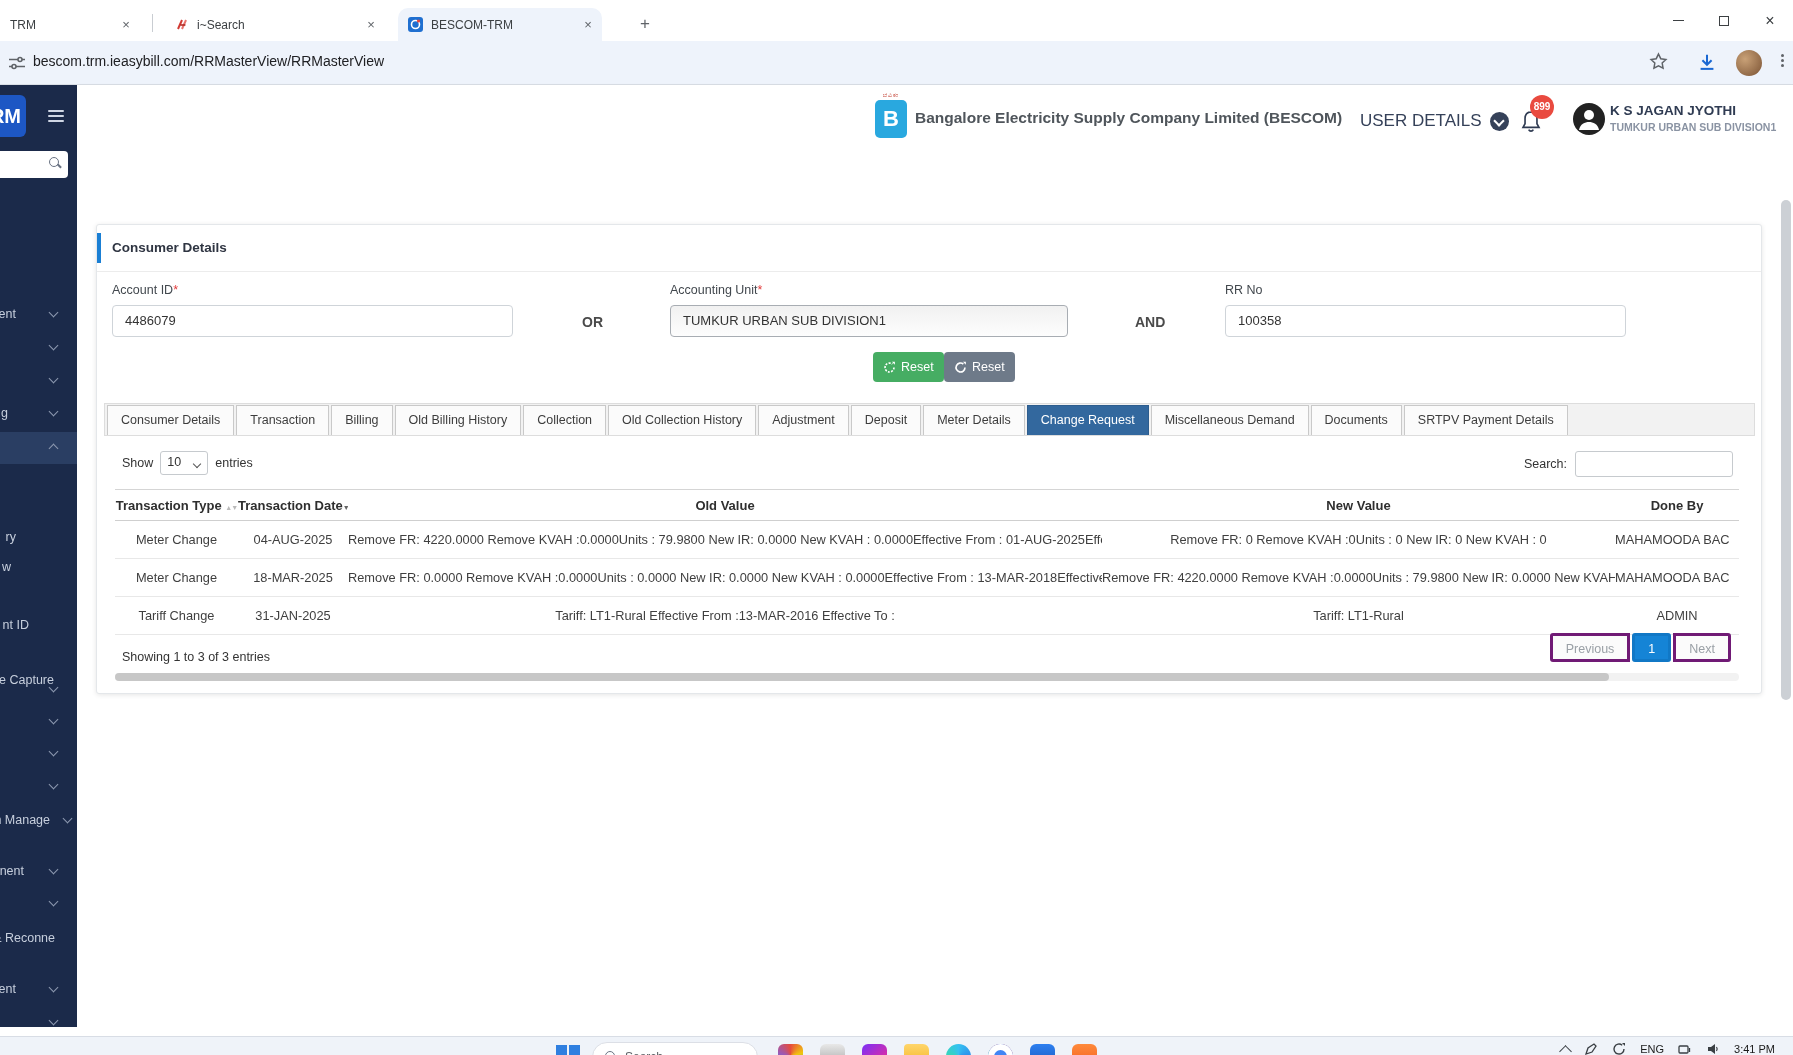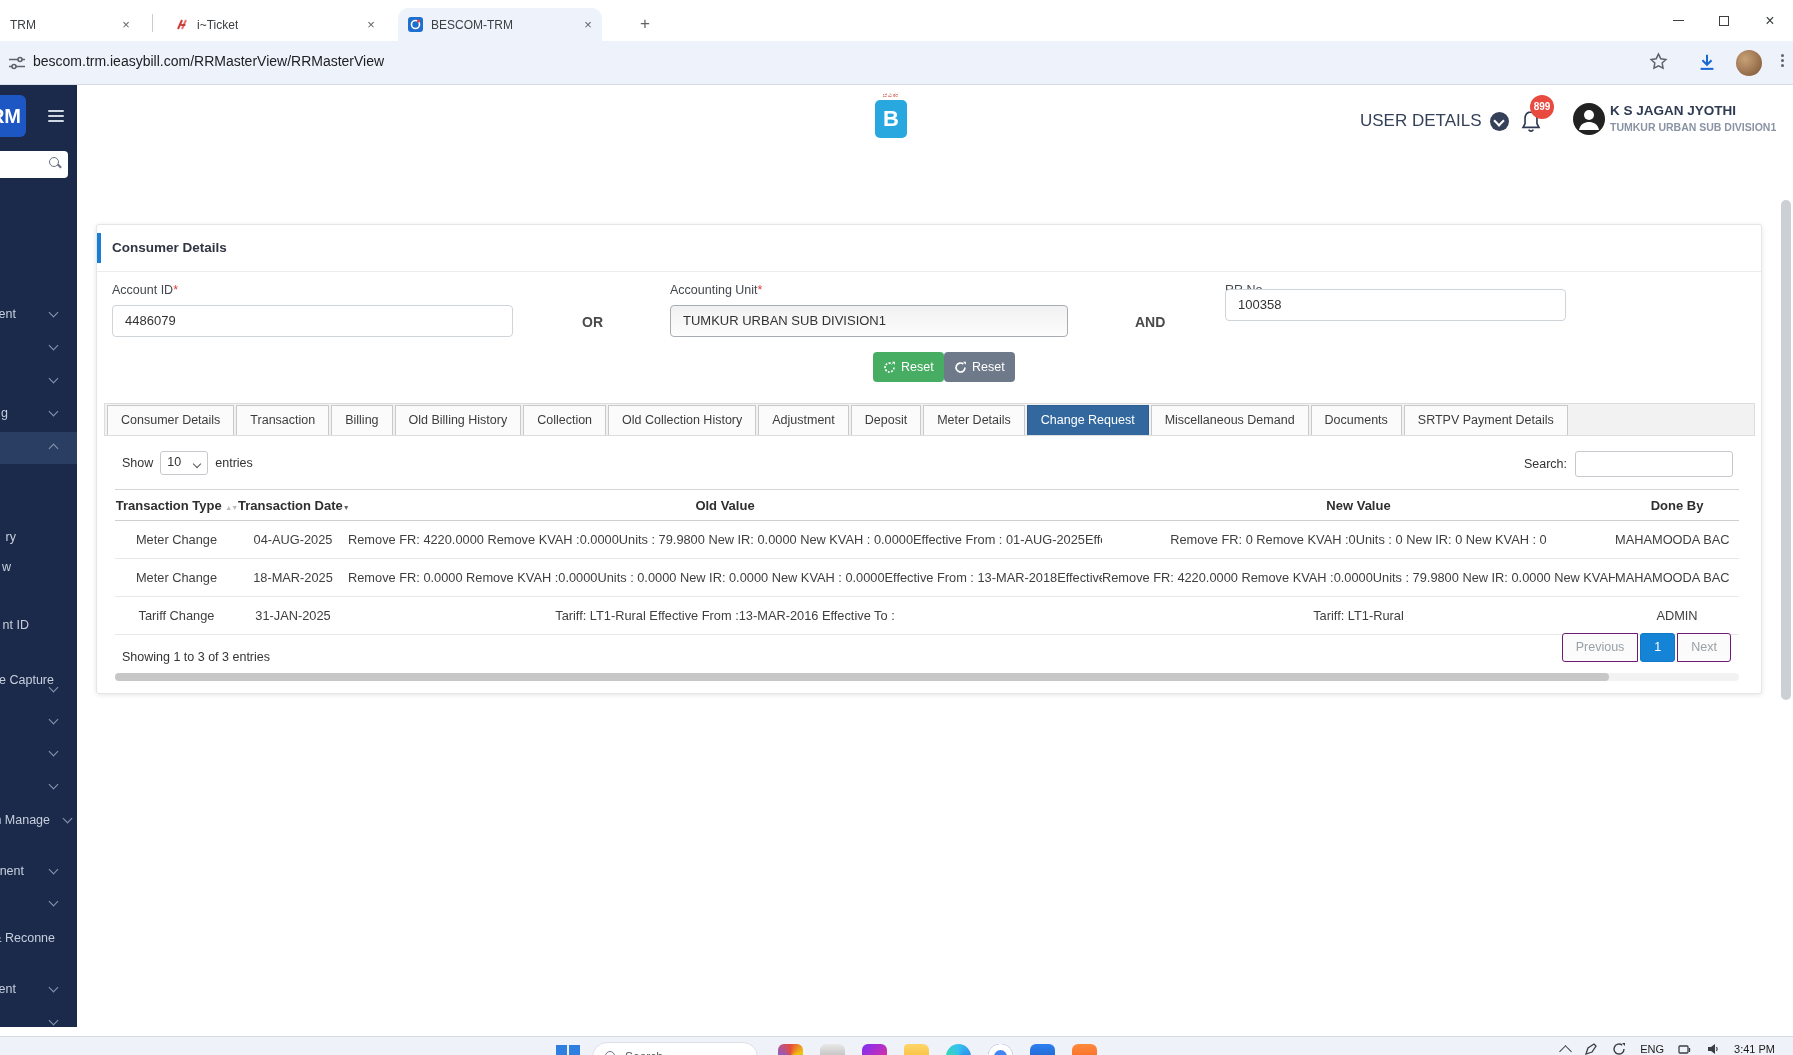--- a/index.html
+++ b/index.html
@@ -67,21 +67,21 @@
   #showsel::after { content:""; position:absolute; right:7px; top:9px; width:5px; height:5px; border-right:1.4px solid #555; border-bottom:1.4px solid #555; transform:rotate(45deg); }
   #searchwrap { position:absolute; right:28px; top:226px; font-size:12.5px; color:#333; display:flex; align-items:center; gap:8px; }
   #searchbox { width:158px; height:26px; border:1px solid #c6cace; border-radius:3px; background:#fff; }
   #dtable { position:absolute; left:18px; top:264px; width:1624px; border-collapse:collapse; table-layout:fixed; font-size:12.8px; color:#3f3f3f; }
   #dtable th { font-weight:bold; font-size:13px; color:#2f2f2f; border-top:1px solid #d5d5d5; border-bottom:1px solid #cfcfcf; height:31px; white-space:nowrap; overflow:hidden; }
   #dtable td { height:38px; border-bottom:1px solid #e8e8e8; text-align:center; white-space:nowrap; overflow:hidden; }
   .sorticons { font-size:7px; color:#bbb; letter-spacing:-1px; }
   .sorticons b { color:#666; }
   #tinfo { position:absolute; left:25px; top:425px; font-size:12.5px; color:#333; }
   #pager { position:absolute; right:30px; top:408px; display:flex; }
-  .pbtn { height:29px; border:1px solid #701a75; background:#fbfbfb; color:#9aa0a6; font-size:12.5px; padding:0 13px; line-height:27px; }
+  .pbtn { height:29px; border:3px solid #701a75; background:#fbfbfb; color:#9aa0a6; font-size:12.5px; padding:0 13px; line-height:27px; }
   .pbtn.num { background:#1584d6; border-color:#1178c6; color:#fff; border-radius:3px; margin:0 2px; }
   .pbtn.prev { border-radius:3px 0 0 3px; }
   .pbtn.next { border-radius:0 3px 3px 0; }
   #hscroll { position:absolute; left:18px; top:448px; width:1624px; height:8px; background:#f2f2f2; border-radius:4px; }
   #hscroll .thumb { position:absolute; left:0; top:0; height:8px; width:92%; background:#c7c7c7; border-radius:4px; }
   
   #footerbar { position:absolute; left:77px; top:906px; width:1716px; height:36px; background:#e9e9e9; display:flex; align-items:center; justify-content:center; font-size:11.5px; font-weight:bold; color:#3c3c3c; }
   #vscroll { position:absolute; right:2px; top:60px; width:10px; height:880px; }
   #vscroll .thumb { position:absolute; top:55px; width:10px; height:500px; background:#ccd0d5; border-radius:5px; }
   
@@ -105,21 +105,21 @@
     <span class="ttl">TRM</span>
     <span class="tclose" style="position:absolute;right:6px">×</span>
   </div>
   <div class="tabsep" style="left:152px"></div>
   <div class="btab" style="left:165px;width:220px">
     <svg width="14" height="14" viewBox="0 0 14 14">
         <path d="M3 11 L7 2" stroke="#d23b34" stroke-width="2"></path>
         <path d="M7 11 L11 2" stroke="#e8736d" stroke-width="2"></path>
         <path d="M5.4 7 h5" stroke="#b02a24" stroke-width="1.6"></path>
       </svg>
-    <span class="ttl">i~Ticket</span>
+    <span class="ttl">i~Search</span>
     <span class="tclose" style="position:absolute;right:6px">×</span>
   </div>
   <div class="btab active" style="left:398px;width:204px">
     <svg width="15" height="15" viewBox="0 0 15 15">
         <rect x="0" y="0" width="15" height="15" rx="3" fill="#1f6fd0"></rect>
         <circle cx="7.5" cy="7.5" r="4" fill="none" stroke="#fff" stroke-width="1.6"></circle>
         <circle cx="10.5" cy="4" r="1.6" fill="#e8453c"></circle>
       </svg>
     <span class="ttl">BESCOM-TRM</span>
     <span class="tclose" style="position:absolute;right:6px">×</span>
@@ -237,20 +237,21 @@
         <span class="chev"></span>
       </div>
 
   </div>
 
   <div id="apphead">
     <div id="logo">
       <div class="kan">ಬೆವಿಕಂ</div>
       <div class="bbox">B</div>
     </div>
+    <div id="corpname">Bangalore Electricity Supply Company Limited (BESCOM)</div>
     <div id="userdetails">
       <span>USER DETAILS</span>
       <span class="circ-chev"></span>
     </div>
     <div id="bellwrap">
       <svg width="22" height="24" viewBox="0 0 24 26">
           <path d="M12 3c-4 0-6.5 3-6.5 7v6l-2.2 4h17.4l-2.2-4v-6c0-4-2.5-7-6.5-7z" fill="none" stroke="#2f3b52" stroke-width="1.8"></path>
           <path d="M9.5 22.5a2.8 2.8 0 0 0 5 0" fill="none" stroke="#2f3b52" stroke-width="1.8"></path>
         </svg>
       <span id="bellbadge">899</span>
@@ -270,21 +271,21 @@
       <div id="cardtitle">Consumer Details</div>
       <div id="cardtitlesep"></div>
 
       <div class="flabel" style="left:15px;top:58px"><span>Account ID</span><span class="req">*</span></div>
       <div class="finput" style="left:15px;top:80px;width:401px">4486079</div>
       <div class="conj" style="left:485px;top:89px">OR</div>
       <div class="flabel" style="left:573px;top:58px"><span>Accounting Unit</span><span class="req">*</span></div>
       <div class="finput ro" style="left:573px;top:80px;width:398px">TUMKUR URBAN SUB DIVISION1</div>
       <div class="conj" style="left:1038px;top:89px">AND</div>
       <div class="flabel" style="left:1128px;top:58px">RR No</div>
-      <div class="finput" style="left:1128px;top:64px;width:341px">100358</div>
+      <div class="finput" style="left:1128px;top:80px;width:401px">100358</div>
 
       <div class="btn" id="loadbtn" style="left:776px;top:127px">
         <svg width="13" height="13" viewBox="0 0 16 16">
             <path d="M13.5 8a5.5 5.5 0 1 1-2-4.2" fill="none" stroke="#fff" stroke-width="2" stroke-dasharray="2.4 1.6"></path>
             <path d="M11 1h3.6v3.6z" fill="#fff"></path>
           </svg>
         <span>Reset</span>
       </div>
       <div class="btn" id="resetbtn" style="left:847px;top:127px">
         <svg width="13" height="13" viewBox="0 0 16 16">

